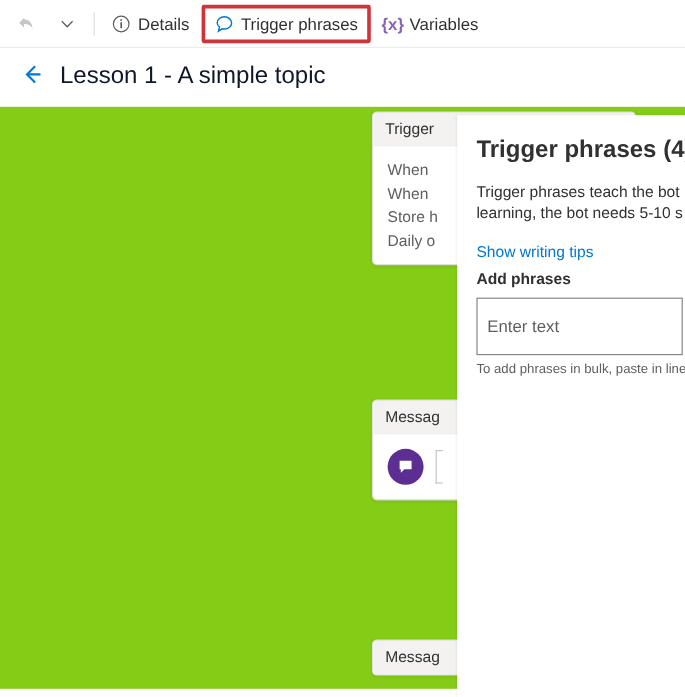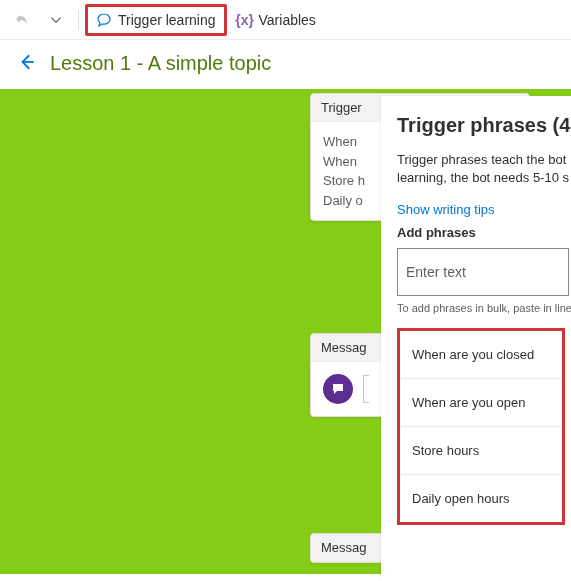--- a/index.html
+++ b/index.html
@@ -33,21 +33,21 @@
     }
     .tool-btn.disabled { color: #a19f9d; cursor: default; }
     .tool-btn .icon { width: 16px; height: 16px; display:inline-flex; align-items:center; justify-content:center; }
     .vsep { width:1px; height:20px; background:#e1dfdd; margin: 0 4px; }
     .hl-red { border: 3px solid #d13438; border-radius:2px; }
     .header-row {
       display:flex; align-items:center; gap:14px;
       padding: 12px 10px 14px 18px;
     }
     .back-arrow { color:#0078d4; cursor:pointer; }
-    .page-title { font-size:20px; font-weight:400; color:#4d7c0f; }
+    .page-title { font-size:20px; font-weight:400; color:#0f172a; }
     .canvas {
       position:relative;
       background:#84cc16;
       height: calc(100% - 40px - 56px);
       width:100%;
       overflow:hidden;
     }
     .card {
       position:absolute;
       background:#fff;
@@ -122,27 +122,37 @@
     </span>
   </span>
   <span class="tool-btn">
     <span class="icon">
       <svg viewBox="0 0 16 16" width="12" height="12">
           <path d="M2 5l6 6 6-6" stroke="#605e5c" stroke-width="1.5" fill="none"></path>
         </svg>
     </span>
   </span>
   <span class="vsep"></span>
+  <span class="tool-btn">
+    <span class="icon">
+      <svg viewBox="0 0 16 16" width="16" height="16">
+          <circle cx="8" cy="8" r="6.5" stroke="#605e5c" fill="none"></circle>
+          <rect x="7.3" y="6.5" width="1.4" height="5" fill="#605e5c"></rect>
+          <rect x="7.3" y="4" width="1.4" height="1.4" fill="#605e5c"></rect>
+        </svg>
+    </span>
+    <span>Details</span>
+  </span>
   <span class="tool-btn hl-red">
     <span class="icon">
       <svg viewBox="0 0 16 16" width="16" height="16">
           <path d="M8 2C4.7 2 2 4.2 2 7c0 1.4.7 2.7 1.9 3.6L3 14l3.2-2c.6.1 1.2.2 1.8.2 3.3 0 6-2.2 6-5S11.3 2 8 2z" stroke="#0078d4" fill="none" stroke-width="1.2"></path>
         </svg>
     </span>
-    <span>Trigger learning</span>
+    <span>Trigger phrases</span>
   </span>
   <span class="tool-btn">
     <span class="icon var-brace">{x}</span>
     <span>Variables</span>
   </span>
 </div>
 
 <div class="header-row">
   <span class="back-arrow">
     <svg viewBox="0 0 16 16" width="18" height="18">
@@ -188,19 +198,13 @@
   <div class="side-desc">
     <div>Trigger phrases teach the bot</div>
     <div>learning, the bot needs 5-10 s</div>
   </div>
   <span class="link">Show writing tips</span>
   <div class="section-label">Add phrases</div>
   <div class="input-wrap">
     <input type="text" placeholder="Enter text" style="">
   </div>
   <div class="hint">To add phrases in bulk, paste in line-separ</div>
-  <div class="phrase-list">
-    <div class="phrase-item">When are you closed</div>
-    <div class="phrase-item">When are you open</div>
-    <div class="phrase-item">Store hours</div>
-    <div class="phrase-item">Daily open hours</div>
-  </div>
 </div>
 
 </body></html>

